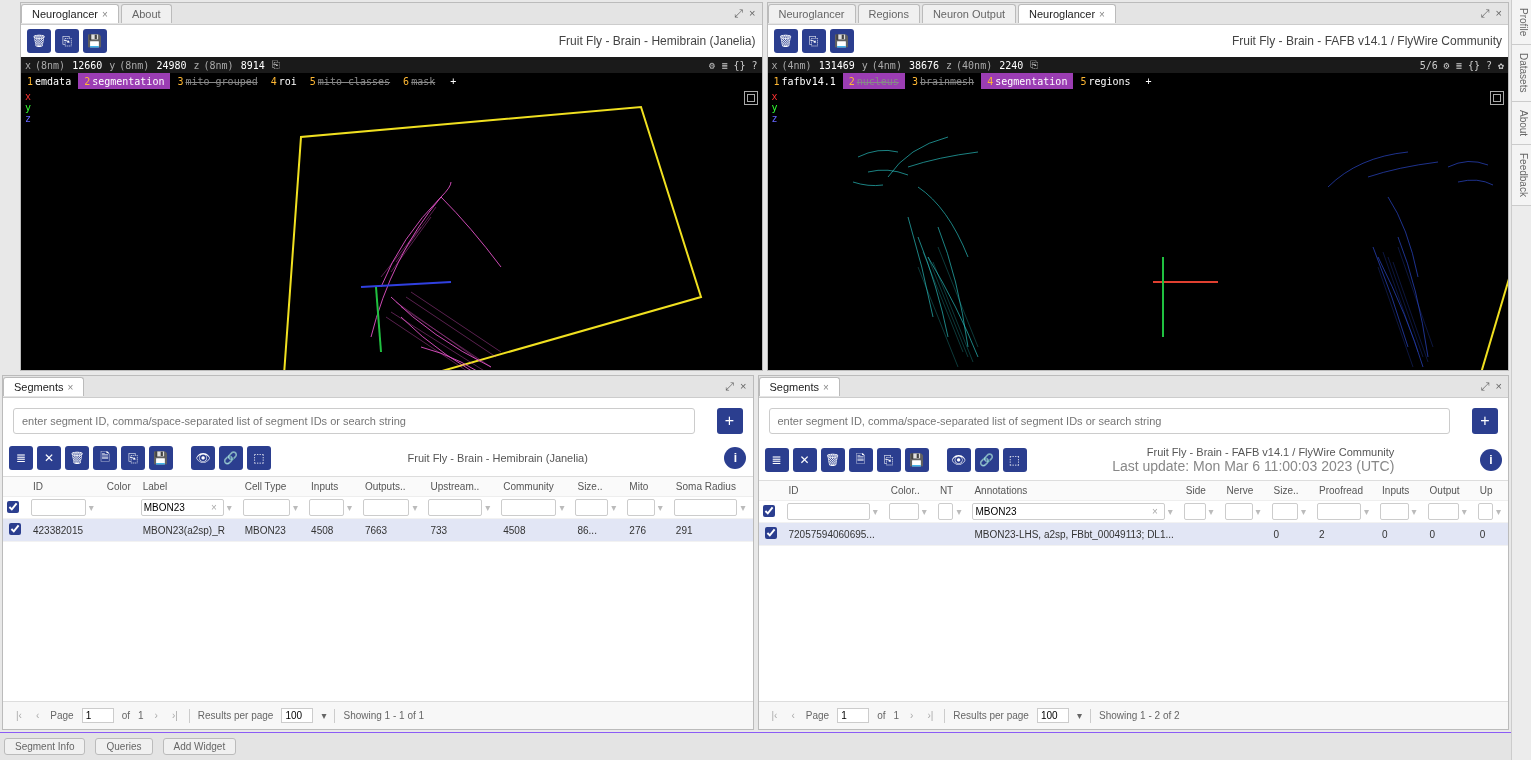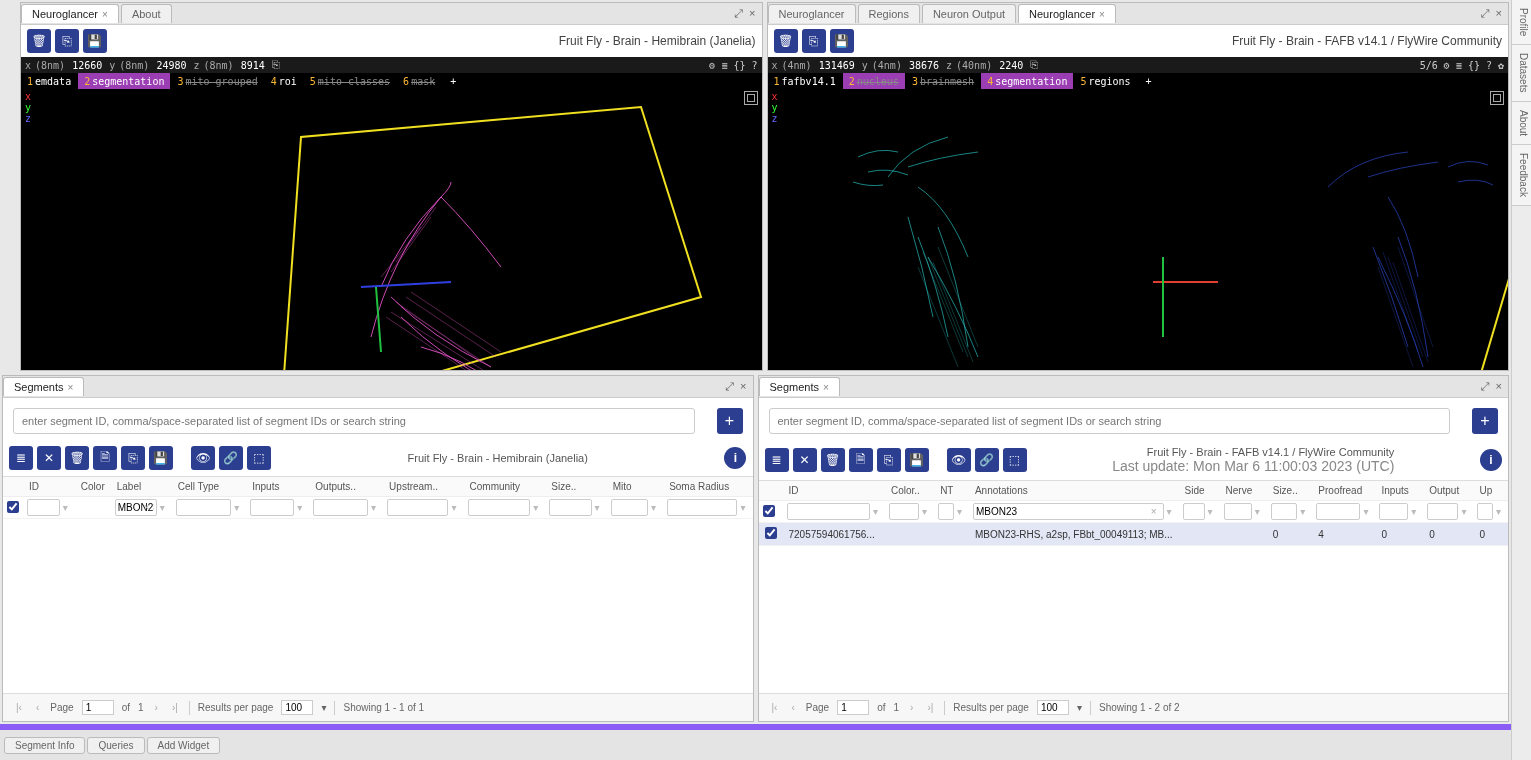--- a/index.html
+++ b/index.html
@@ -54,21 +54,21 @@
 .filter-row td { padding: 2px 4px; }
 .filter-input { width: 100%; border: 1px solid #ccc; padding: 2px; font-size: 10px; border-radius: 2px; }
 .filter-cell { position: relative; display: flex; align-items: center; }
 .filter-funnel { color: #bbb; font-size: 10px; padding: 0 3px; cursor: pointer; }
 .filter-clear { position: absolute; right: 18px; color: #aaa; cursor: pointer; font-size: 10px; }
 .chk { width: 12px; height: 12px; accent-color: #2b3e8f; }
 .pager { height: 28px; border-top: 1px solid #ddd; display: flex; align-items: center; gap: 8px; padding: 0 10px; font-size: 10px; color: #666; background: #f7f7f7; }
 .pager .nav { color: #aaa; cursor: pointer; padding: 0 3px; }
 .pager input { width: 32px; border: 1px solid #ccc; padding: 1px 3px; font-size: 10px; }
 .pager .sep { border-left: 1px solid #ccc; height: 14px; }
-.bottom-tabs { height: 36px; background: #e4e4e4; display: flex; align-items: center; gap: 2px; padding: 2px 4px; border-top: 6px solid #8b5cf6; }
+.bottom-tabs { height: 28px; background: #e4e4e4; display: flex; align-items: center; gap: 10px; padding: 2px 4px; border-top: 1px solid #8b5cf6; }
 .btab { padding: 2px 10px; border: 1px solid #bbb; background: #f0f0f0; font-size: 10px; color: #666; border-radius: 3px; cursor: pointer; }
 .info-circle { width: 22px; height: 22px; border-radius: 50%; background: #2b3e8f; color: #fff; display: flex; align-items: center; justify-content: center; font-size: 12px; font-weight: bold; cursor: pointer; }
 svg { pointer-events: none; }
 </style>
 </head>
 <body>
 
 <div class="root">
 <div class="main">
   <div class="row-top">
@@ -399,20 +399,34 @@
                       <span class="filter-funnel">▾</span>
                     </div>
                   </td>
                   <td>
                     <div class="filter-cell">
                       <input class="filter-input" style="">
                       <span class="filter-funnel">▾</span>
                     </div>
                   </td>
                 </tr>
+                <tr class="datarow sel">
+                  <td><input type="checkbox" class="chk" checked="" style=""></td>
+                  <td>423382015</td>
+                  <td></td>
+                  <td>MBON23(a2sp)_R</td>
+                  <td>MBON23</td>
+                  <td>4508</td>
+                  <td>7663</td>
+                  <td>733</td>
+                  <td>4508</td>
+                  <td>86...</td>
+                  <td>276</td>
+                  <td>291</td>
+                </tr>
               </tbody>
         </table>
       </div>
       <div class="pager">
         <span class="nav">|‹</span>
         <span class="nav">‹</span>
         <span>Page</span>
         <input value="1" style="">
         <span>of</span>
         <span>1</span>
@@ -550,28 +564,28 @@
                   </td>
                   <td>
                     <div class="filter-cell">
                       <input class="filter-input" style="">
                       <span class="filter-funnel">▾</span>
                     </div>
                   </td>
                 </tr>
                 <tr class="datarow sel">
                   <td><input type="checkbox" class="chk" checked="" style=""></td>
-                  <td>72057594061756...</td>
+                  <td>72057594060695...</td>
                   <td></td>
                   <td></td>
-                  <td>MBON23-RHS, a2sp, FBbt_00049113; MB...</td>
+                  <td>MBON23-LHS, a2sp, FBbt_00049113; DL1...</td>
                   <td></td>
                   <td></td>
                   <td>0</td>
-                  <td>4</td>
+                  <td>2</td>
                   <td>0</td>
                   <td>0</td>
                   <td>0</td>
                 </tr>
               </tbody>
         </table>
       </div>
       <div class="pager">
         <span class="nav">|‹</span>
         <span class="nav">‹</span>

